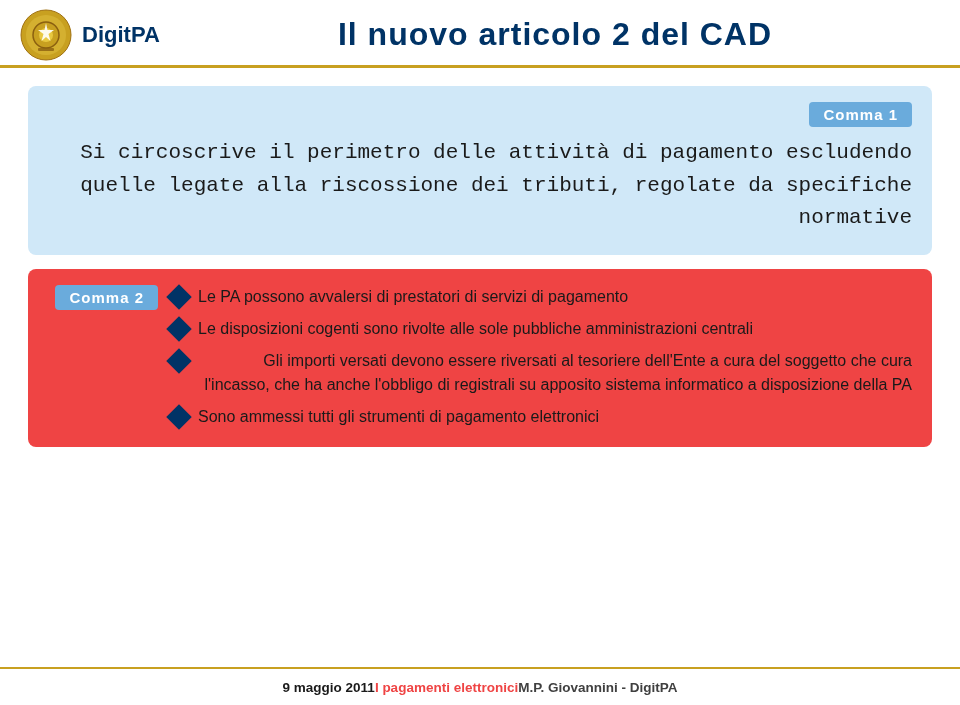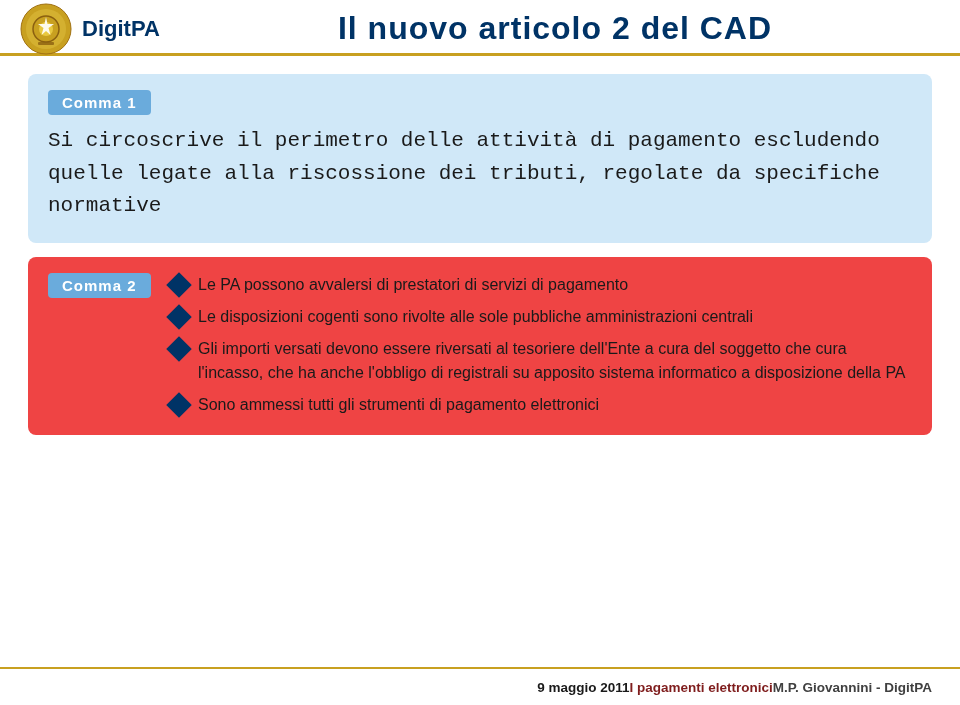--- a/index.html
+++ b/index.html
@@ -13,21 +13,21 @@
       overflow: hidden;
     }
 
     
     .header {
       display: flex;
       align-items: center;
       padding: 12px 30px 8px 20px;
       background: #ffffff;
       border-bottom: 3px solid #c8a020;
-      height: 56px;
+      height: 68px;
     }
 
     .logo-area {
       display: flex;
       align-items: center;
       gap: 10px;
       min-width: 160px;
     }
 
     .logo-emblem {
@@ -49,20 +49,21 @@
       font-weight: bold;
       color: #003366;
       font-family: Arial, sans-serif;
       letter-spacing: 1px;
     }
 
     
     .main {
       padding: 18px 28px 0 28px;
       background: #ffffff;
+      text-align: right;
     }
 
     
     .comma1-block {
       background: #d0e8f8;
       border-radius: 8px;
       padding: 16px 20px 20px 20px;
       margin-bottom: 14px;
     }
 
@@ -142,34 +143,34 @@
     .footer {
       position: absolute;
       bottom: 0;
       left: 0;
       right: 0;
       height: 38px;
       background: #ffffff;
       border-top: 2px solid #c8a020;
       display: flex;
       align-items: center;
-      justify-content: flex-end;
+      justify-content: center;
       padding: 0 28px;
     }
 
     .footer-left {
       font-size: 13.5px;
       color: #1a1a1a;
       font-weight: bold;
       font-family: Arial, sans-serif;
     }
 
     .footer-center {
       font-size: 13.5px;
-      color: #7f1d1d;
+      color: #ef4444;
       font-weight: bold;
       font-family: Arial, sans-serif;
     }
 
     .footer-right {
       font-size: 13.5px;
       color: #404040;
       font-weight: bold;
       font-family: Arial, sans-serif;
     }

